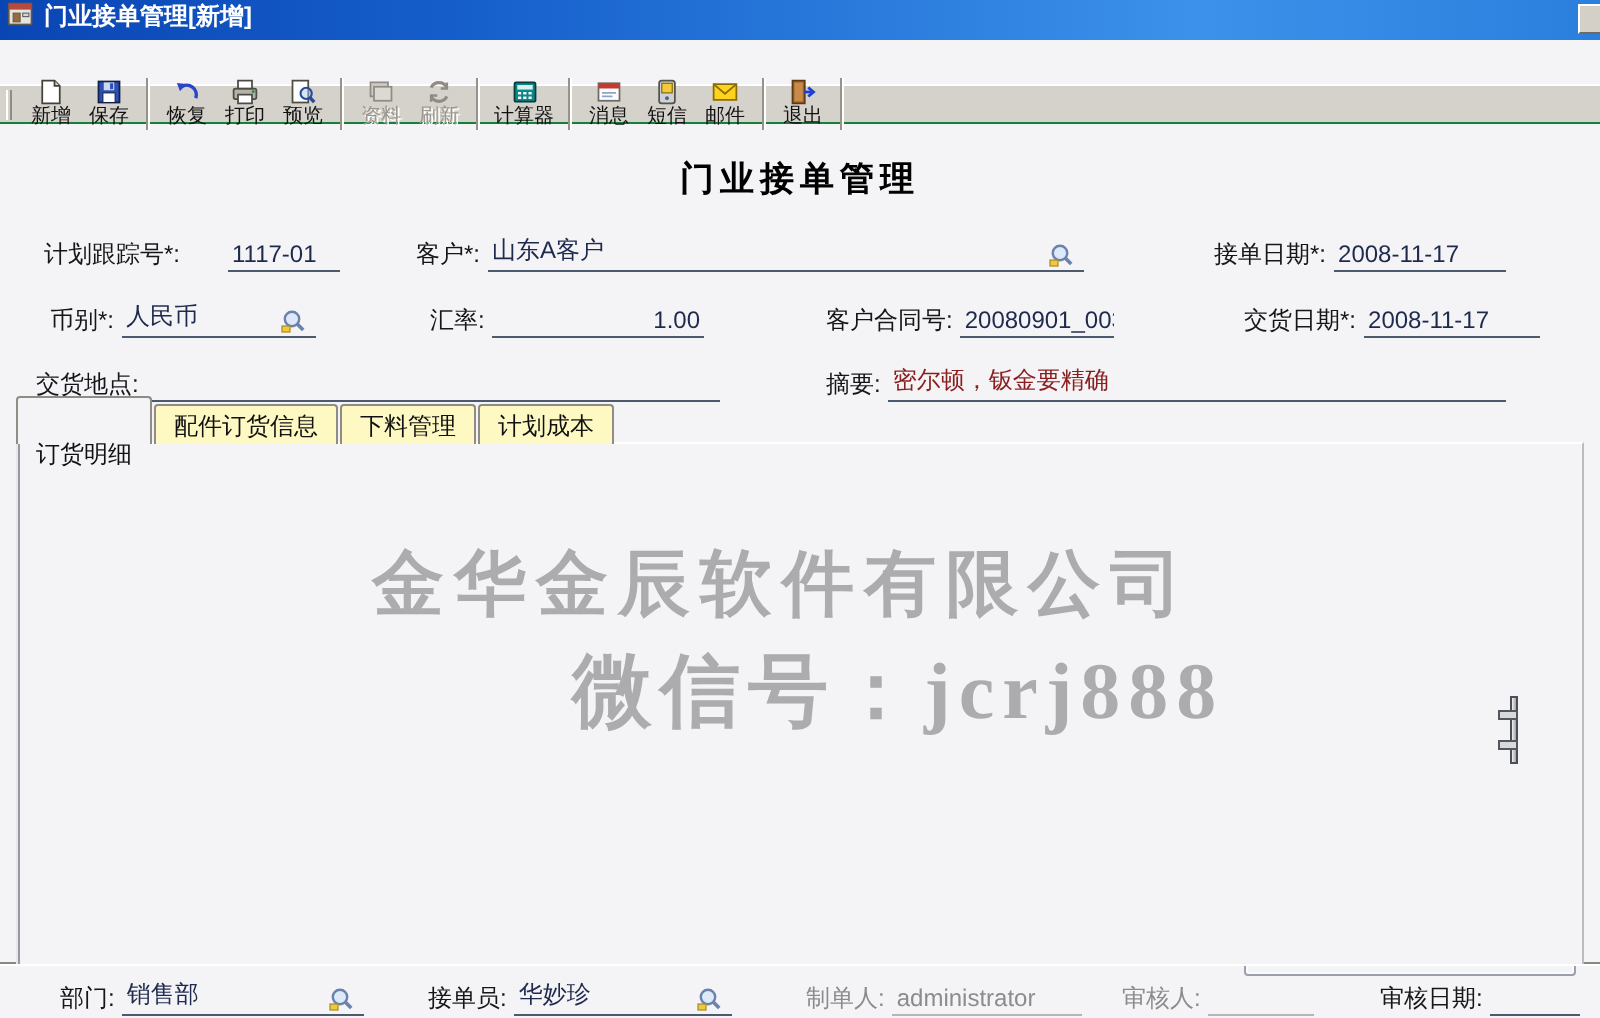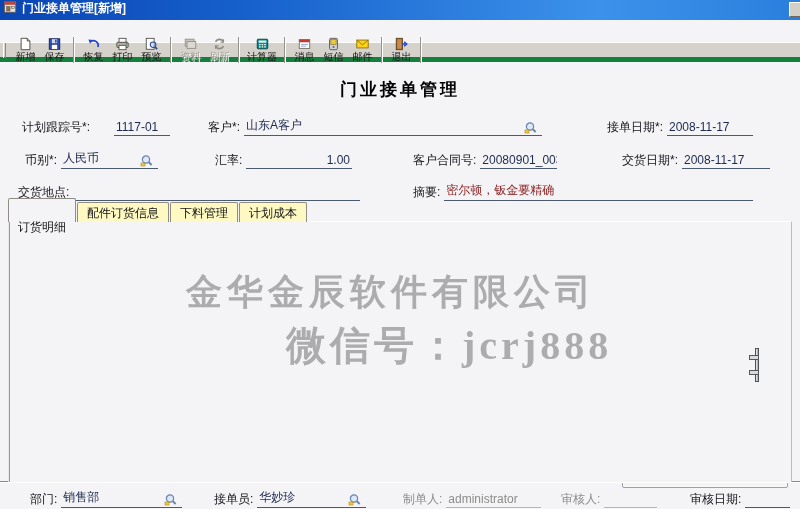--- a/index.html
+++ b/index.html
@@ -16,21 +16,21 @@
     border:1px solid #fff; border-right:none; border-bottom-color:#6e6a63; }
 
   
   .menubar { position:absolute; left:0; top:20px; width:800px; height:22px; background:#d5d2cb;
     border-bottom:1px solid #a9a59d; display:flex; align-items:center; }
   .grip { width:3px; height:15px; border-left:1px solid #ffffff; border-right:1px solid #8f8c85; margin:0 5px 0 3px; }
   .menu-item { padding:2px 7px; color:#111; cursor:default; }
 
   
   .toolbar { position:absolute; left:0; top:42px; width:800px; height:20px; background:#d5d2cb;
-    border-top:1px solid #ffffff; border-bottom:5px solid #15803d; display:flex; align-items:center; }
+    border-top:1px solid #ffffff; border-bottom:1px solid #15803d; display:flex; align-items:center; }
   .tb-btn { display:flex; flex-direction:column; align-items:center; justify-content:center;
     min-width:27px; height:31px; padding:0 2px; margin:0 1px; }
   .tb-btn svg { width:15px; height:14px; }
   .tb-lbl { font-size:10px; line-height:12px; color:#111; white-space:nowrap; }
   .tb-btn.disabled .tb-lbl { color:#9b978f; text-shadow:1px 1px 0 #fff; }
   .tb-sep { width:2px; height:26px; border-left:1px solid #96938b; border-right:1px solid #ffffff; margin:0 4px; }
 
   
   .page-title { position:absolute; left:0; right:0; top:78px; text-align:center;
     font-size:17px; font-weight:bold; letter-spacing:3px; color:#000; }

